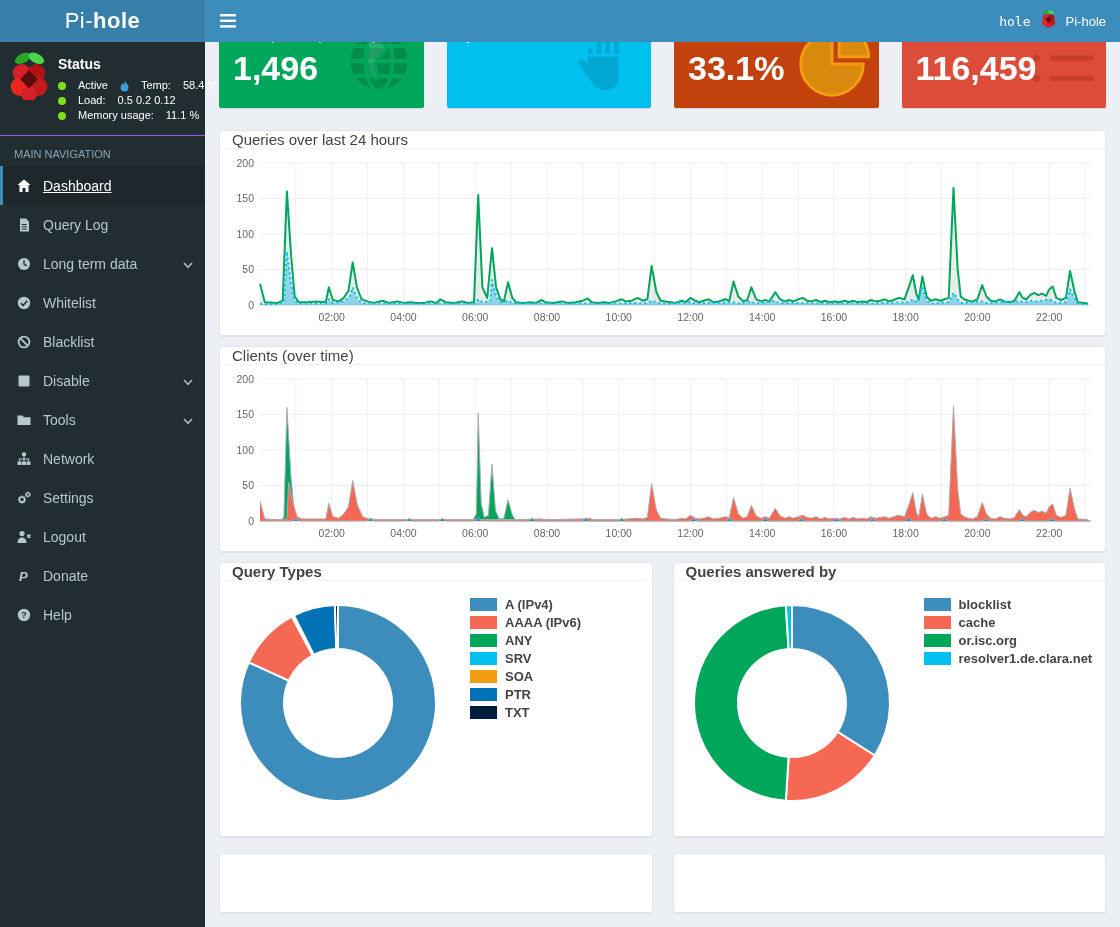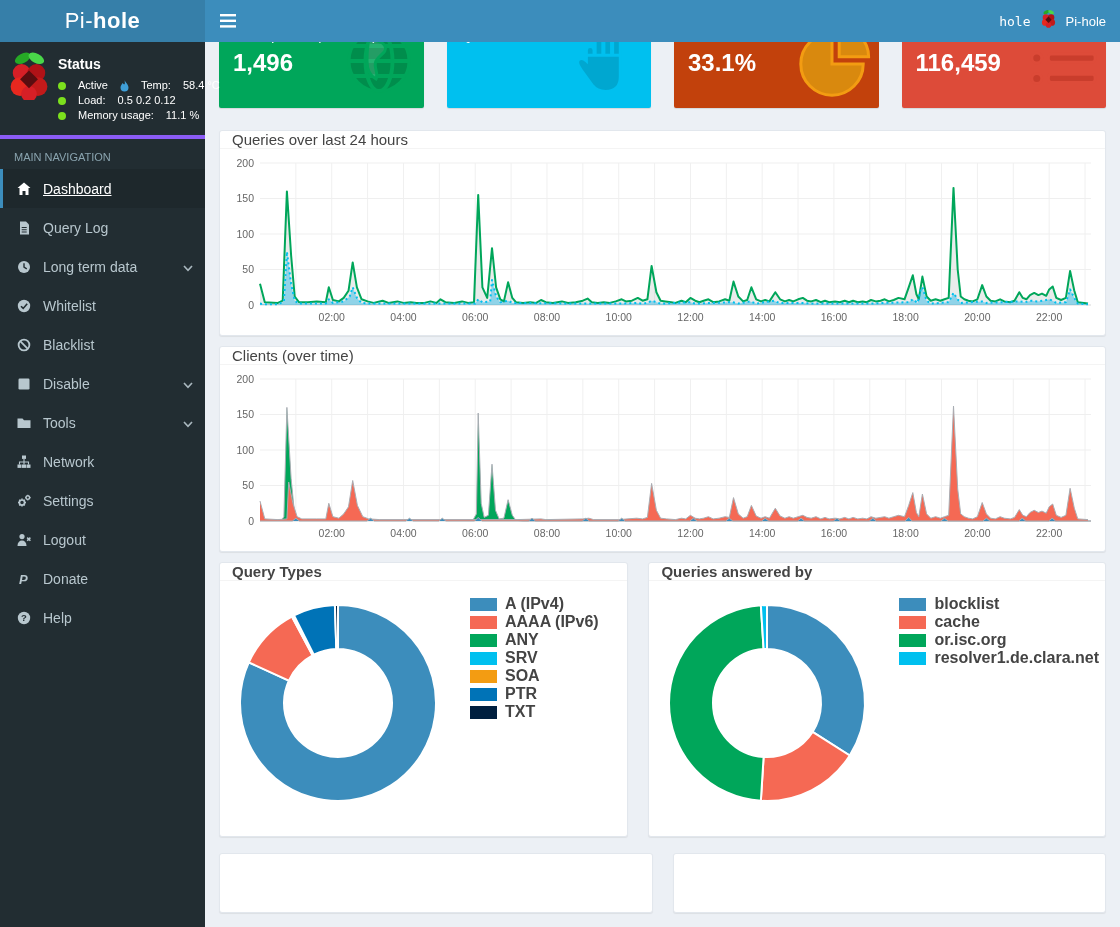--- a/index.html
+++ b/index.html
@@ -10,52 +10,52 @@
   .brand { position:absolute; left:0; top:0; width:205px; height:42px; background:#367fa9;
            color:#fff; text-align:center; line-height:42px; font-size:22px; letter-spacing:.5px; cursor:pointer; }
   .brand b { font-weight:bold; }
   .hamburger { position:absolute; left:205px; top:0; width:46px; height:42px; display:flex;
                align-items:center; justify-content:center; cursor:pointer; }
   .nav-right { position:absolute; right:14px; top:0; height:42px; display:flex; align-items:center; gap:10px; }
   .hostname { color:#fff; font-size:13px; font-family:"DejaVu Sans Mono", monospace; }
   .nav-right .applabel { color:#fff; font-size:13px; }
   
   .sidebar { position:fixed; top:42px; left:0; width:205px; bottom:0; background:#222d32; z-index:15; }
-  .status-panel { display:flex; padding:10px 8px 12px 8px; gap:8px; border-bottom:4px solid #8b5cf6; }
+  .status-panel { display:flex; padding:10px 8px 12px 8px; gap:8px; border-bottom:1px solid #8b5cf6; }
   .status-info { padding-top:4px; }
   .status-title { color:#fff; font-size:14px; font-weight:bold; margin-bottom:6px; }
   .status-line { color:#fff; font-size:11px; line-height:15px; display:flex; align-items:center; gap:12px; white-space:nowrap; }
   .dot { width:8px; height:8px; border-radius:50%; background:#7ce01d; display:inline-block; flex:none; }
   .nav-section { color:#8aa4af; font-size:11px; padding:12px 12px 6px 14px; }
   .menu { list-style:none; }
   .menu-item { height:39px; display:flex; align-items:center; padding:0 12px 0 11px;
                color:#b8c7ce; font-size:14px; border-left:3px solid transparent; cursor:pointer; }
   .menu-item.active { background:#1e282c; border-left-color:#3c8dbc; color:#fff;text-decoration:underline; }
   .menu-item .mi-icon { width:20px; margin-right:9px; display:flex; justify-content:center; flex:none; }
   .menu-item .mi-label { flex:1; }
   .menu-item .mi-caret { flex:none; opacity:.9; }
   
   .content { margin-left:205px; padding:15px 14px 0 14px; }
   .info-row { display:flex; gap:23px; margin-bottom:22px; }
   .small-box { flex:1; height:93px; border-radius:2px; color:#fff; position:relative;
                padding:12px 14px; box-shadow:0 1px 1px rgba(0,0,0,.1); cursor:pointer; overflow:hidden; }
   .sb-label { font-size:14px; position:relative; z-index:2; }
-  .sb-value { font-size:24px; font-weight:bold; margin-top:6px; position:relative; z-index:2; }
+  .sb-value { font-size:34px; font-weight:bold; margin-top:6px; position:relative; z-index:2; }
   .sb-icon { position:absolute; right:8px; top:10px; z-index:1; }
   .box { background:#fff; border:1px solid #e2e7ed; border-radius:3px; box-shadow:0 1px 1px rgba(0,0,0,.07); }
   .box-header { padding:0 12px; font-size:15px; color:#444; border-bottom:1px solid #f4f4f4; }
   .chart-box { margin-bottom:10px; }
   .chart-body { padding:2px 0 0 0; }
   .donut-row { display:flex; gap:20px; margin-top:10px; margin-bottom:16px;font-weight:bold; }
   .donut-box { flex:1; height:275px; }
   .donut-body { display:flex; padding:8px 6px 0 6px; }
   .legend { padding-top:6px; }
   .legend-item { display:flex; align-items:center; gap:8px; height:18px; cursor:pointer; }
   .legend-swatch { width:27px; height:13px; flex:none; }
-  .legend-label { font-size:16px; color:#444; white-space:nowrap; }
+  .legend-label { font-size:13px; color:#444; white-space:nowrap; }
   .stub-row { display:flex; gap:20px; }
   .stub-box { flex:1; height:60px; }
   svg text { font-family:"Liberation Sans", sans-serif; }
 </style>
 </head>
 <body>
 
 <div class="navbar">
   <div class="brand"><span>Pi-</span><b>hole</b></div>
   <div class="hamburger">

